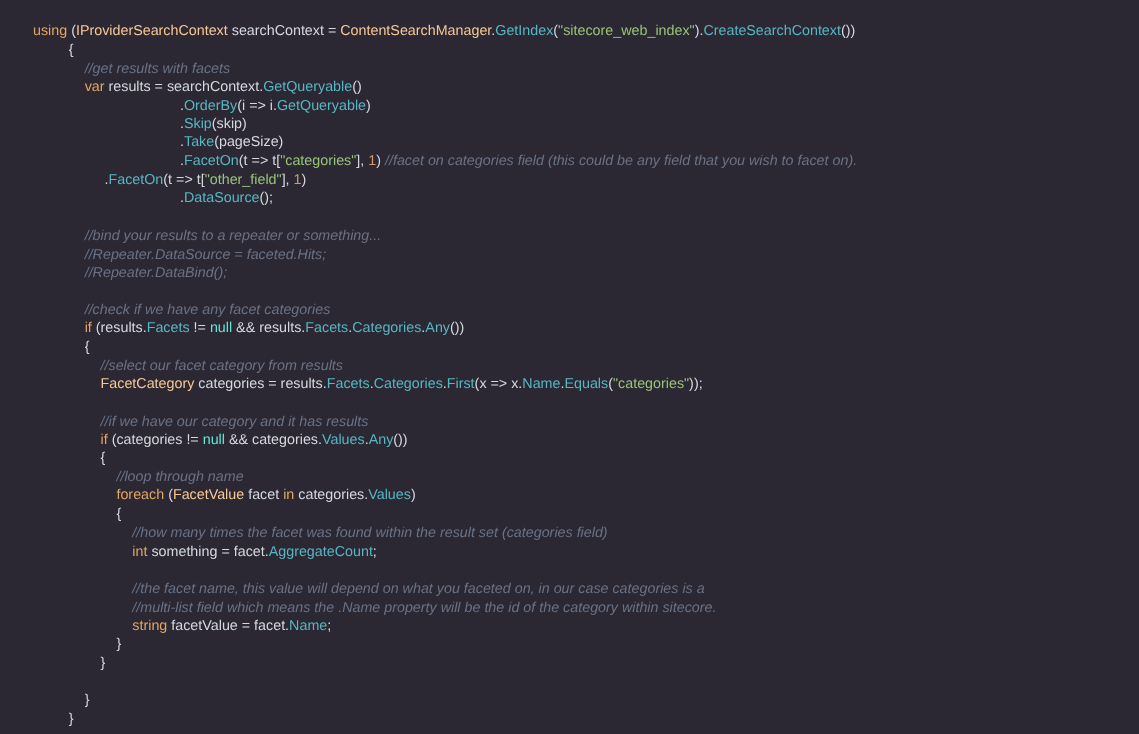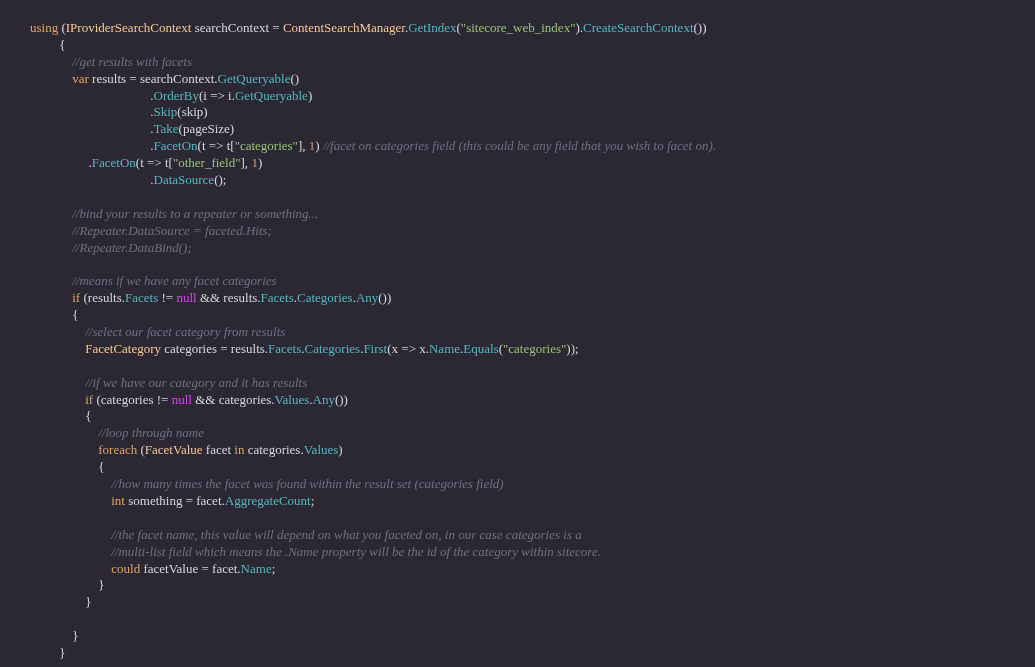--- a/index.html
+++ b/index.html
@@ -7,65 +7,65 @@
       padding: 20px 30px;
       background-color: #2b2833;
       font-family: 'Consolas', 'Monaco', 'Courier New', monospace;
       font-size: 13px;
       line-height: 1.3;
       color: #d5d8df;
     }
     pre {
       margin: 0;
       white-space: pre;
-      font-family: Liberation Serif, serif;
+      font-family: Liberation Sans, sans-serif;
     }
     .kw { color: #e2a563; }
     .type { color: #f7c896; }
     .var { color: #d5d8df; }
     .method { color: #56b6c2; }
     .prop { color: #56b6c2; }
     .str { color: #98c379; }
     .num { color: #d19a66; }
     .comment { color: #6a7287; font-style: italic; }
-    .null { color: #d946ef; }
+    .null { color: #5eead4; }
   </style>
 </head>
 <body>
 
 <pre><span class="kw">using</span> (<span class="type">IProviderSearchContext</span> <span class="var">searchContext</span> = <span class="type">ContentSearchManager</span>.<span class="method">GetIndex</span>(<span class="str">"sitecore_web_index"</span>).<span class="method">CreateSearchContext</span>())
          {
              <span class="comment">//get results with facets</span>
              <span class="kw">var</span> <span class="var">results</span> = <span class="var">searchContext</span>.<span class="method">GetQueryable</span>()
                                      .<span class="method">OrderBy</span>(<span>i =&gt; i</span>.<span class="prop">GetQueryable</span>)
                                      .<span class="method">Skip</span>(<span>skip</span>)
                                      .<span class="method">Take</span>(<span>pageSize</span>)
                                      .<span class="method">FacetOn</span>(<span>t =&gt; t</span>[<span class="str">"categories"</span>], <span class="num">1</span>) <span class="comment">//facet on categories field (this could be any field that you wish to facet on).</span>
                   .<span class="method">FacetOn</span>(<span>t =&gt; t</span>[<span class="str">"other_field"</span>], <span class="num">1</span>)
                                      .<span class="method">DataSource</span>();
 
              <span class="comment">//bind your results to a repeater or something...</span>
              <span class="comment">//Repeater.DataSource = faceted.Hits;</span>
              <span class="comment">//Repeater.DataBind();</span>
 
-             <span class="comment">//means if we have any facet categories</span>
+             <span class="comment">//check if we have any facet categories</span>
              <span class="kw">if</span> (<span>results</span>.<span class="prop">Facets</span> != <span class="null">null</span> &amp;&amp; <span>results</span>.<span class="prop">Facets</span>.<span class="prop">Categories</span>.<span class="method">Any</span>())
              {
                  <span class="comment">//select our facet category from results</span>
                  <span class="type">FacetCategory</span> <span>categories</span> = <span>results</span>.<span class="prop">Facets</span>.<span class="prop">Categories</span>.<span class="method">First</span>(<span>x =&gt; x</span>.<span class="prop">Name</span>.<span class="method">Equals</span>(<span class="str">"categories"</span>));
 
                  <span class="comment">//if we have our category and it has results</span>
                  <span class="kw">if</span> (<span>categories</span> != <span class="null">null</span> &amp;&amp; <span>categories</span>.<span class="prop">Values</span>.<span class="method">Any</span>())
                  {
                      <span class="comment">//loop through name</span>
                      <span class="kw">foreach</span> (<span class="type">FacetValue</span> <span>facet</span> <span class="kw">in</span> <span>categories</span>.<span class="prop">Values</span>)
                      {
                          <span class="comment">//how many times the facet was found within the result set (categories field)</span>
                          <span class="kw">int</span> <span>something</span> = <span>facet</span>.<span class="prop">AggregateCount</span>;
 
                          <span class="comment">//the facet name, this value will depend on what you faceted on, in our case categories is a</span>
                          <span class="comment">//multi-list field which means the .Name property will be the id of the category within sitecore.</span>
-                         <span class="kw">could</span> <span>facetValue</span> = <span>facet</span>.<span class="prop">Name</span>;
+                         <span class="kw">string</span> <span>facetValue</span> = <span>facet</span>.<span class="prop">Name</span>;
                      }
                  }
 
              }
          }</pre>
 
 </body></html>

